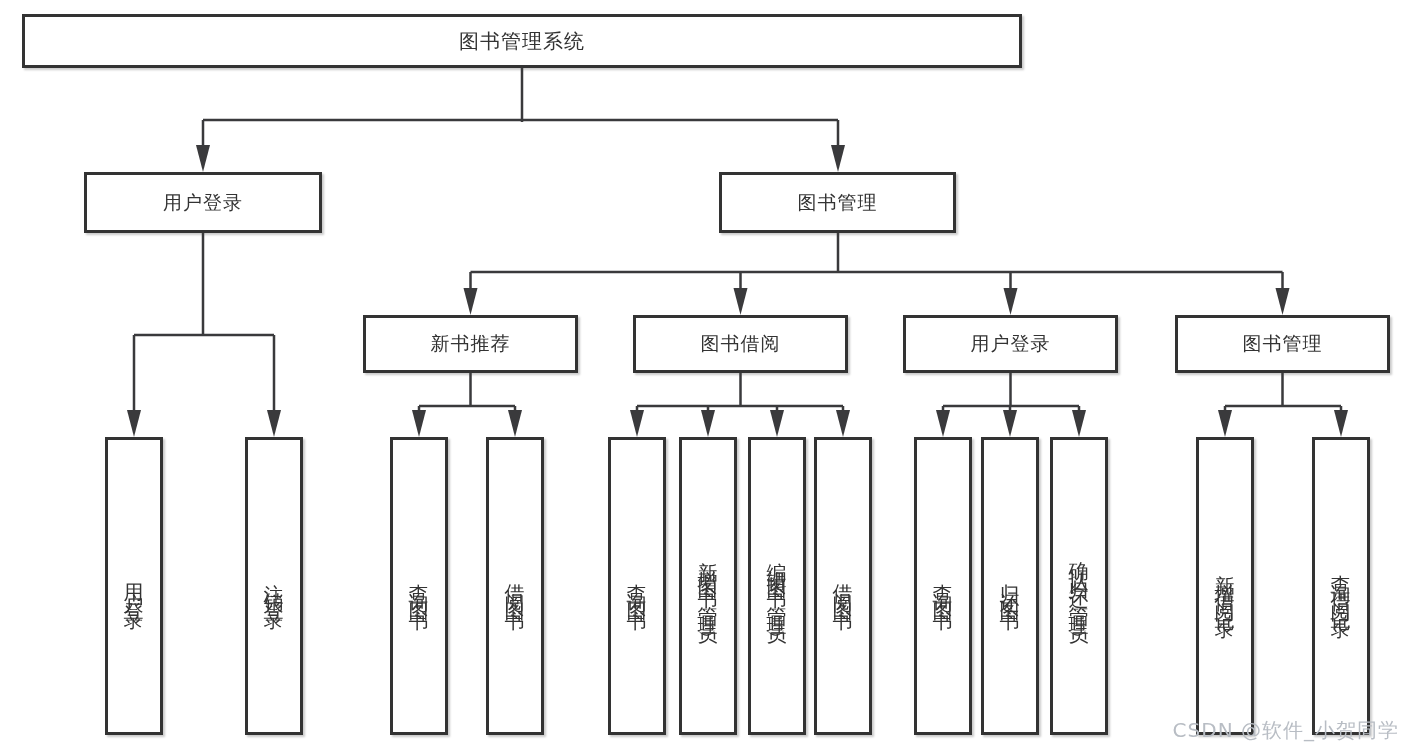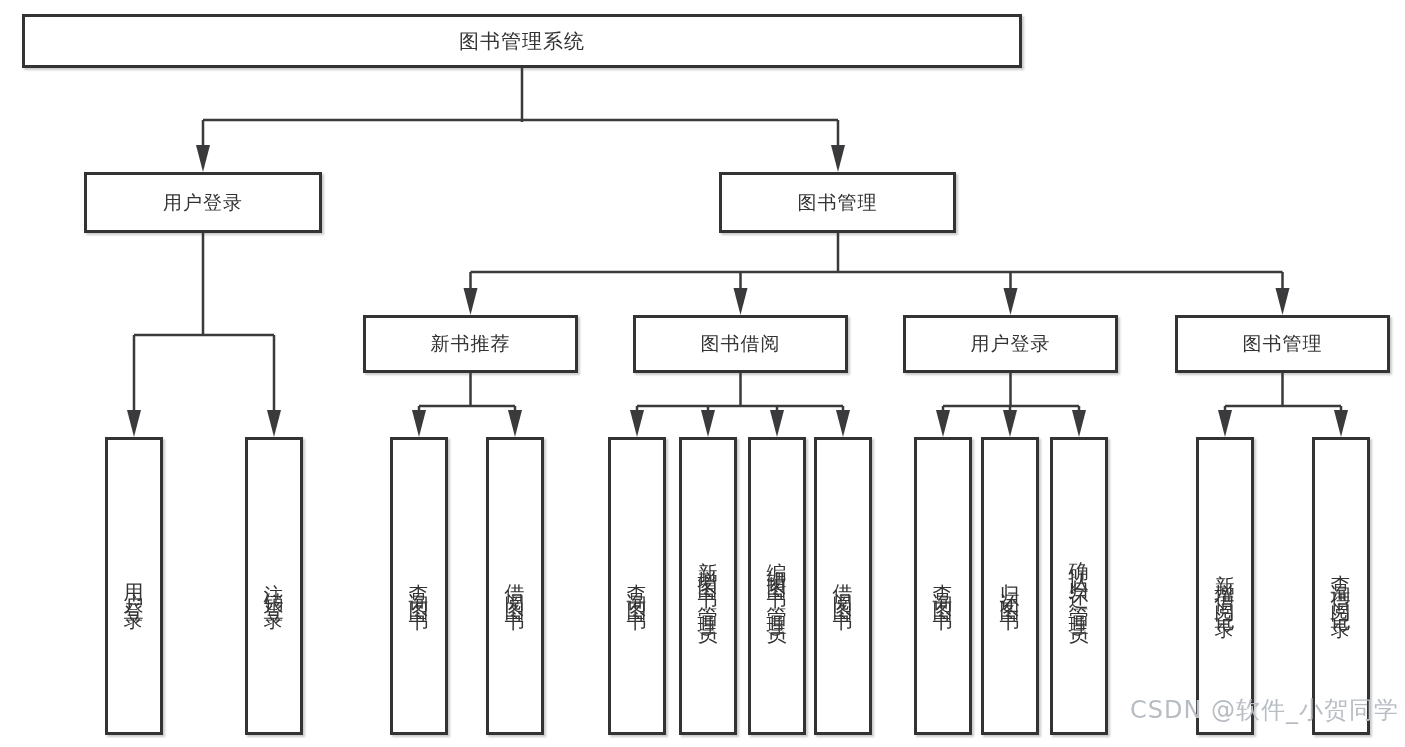--- a/index.html
+++ b/index.html
@@ -54,22 +54,22 @@
     writing-mode:vertical-rl;
     text-orientation:mixed;
     font-size:20px;
     letter-spacing:9px;
     line-height:1;
     white-space:nowrap;
   }
   .watermark{
     position:absolute;
     right:6px;
-    bottom:21px;
-    font-size:24px;
+    bottom:3px;
+    font-size:20px;
     color:var(--wm);
     letter-spacing:1px;
     white-space:nowrap;
     z-index:5;
   }
 </style>
 </head>
 <body>
 
 <div class="canvas">

